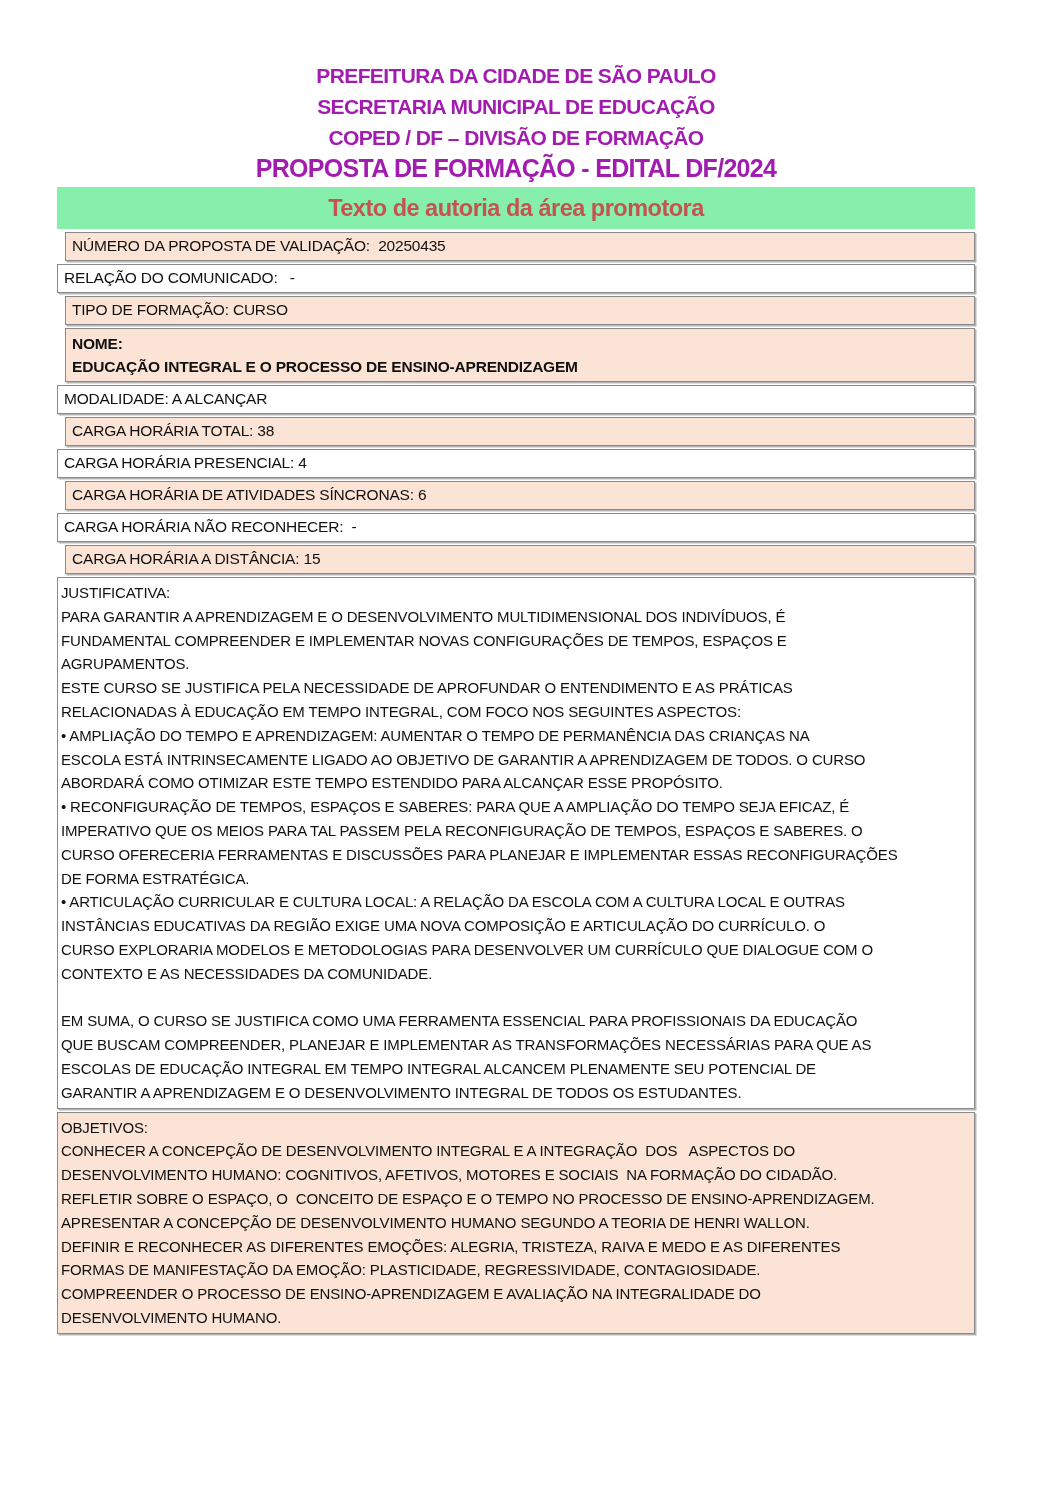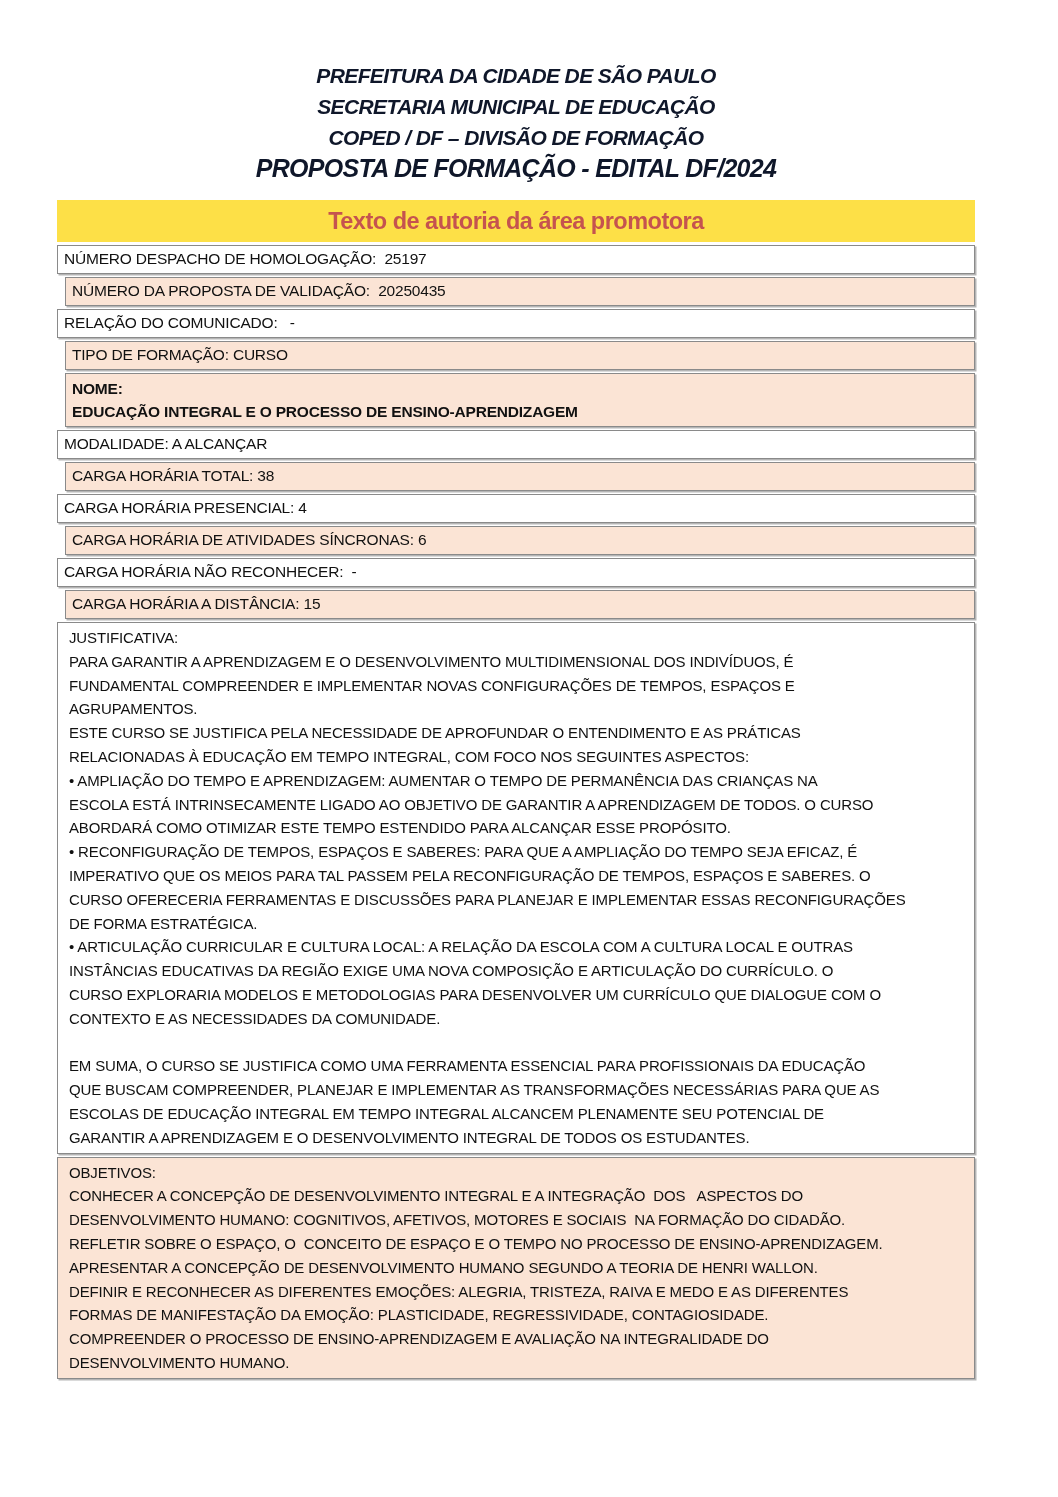--- a/index.html
+++ b/index.html
@@ -13,32 +13,31 @@
     overflow: hidden;
   }
   .content { margin-left: 57px; width: 918px; }
 
   
   .header { padding-top: 60px; text-align: center; font-weight: bold; }
   .h-line {
     font-size: 21px;
     line-height: 31px;
     letter-spacing: -0.6px;
-    color: #0f172a;
+    color: #a21caf;
     white-space: pre;
-    font-style: italic;
   }
   .h-line.h-big { font-size: 25px; letter-spacing: -0.7px; }
 
   
   .banner {
-    margin-top: 16px;
+    margin-top: 3px;
     height: 42px;
     line-height: 42px;
-    background: #fde047;
+    background: #86efac;
     color: #C5534F;
     font-size: 23.5px;
     font-weight: bold;
     text-align: center;
     letter-spacing: -0.5px;
     white-space: pre;
   }
 
   
   .rows { margin-top: 3px; }
@@ -54,21 +53,21 @@
     white-space: pre-wrap;
   }
   .row.peach { background: #FBE4D5; margin-left: 8px; }
   .row.multi { font-weight: bold; line-height: 23px; padding-top: 3px; }
 
   
   .section {
     border: 1px solid #8a8a8a;
     box-shadow: 1.5px 1.5px 0 #b5b5b5;
     background: #ffffff;
-    padding: 3px 11px;
+    padding: 3px 3px;
     margin-bottom: 3px;
     font-size: 15px;
     line-height: 23.8px;
     letter-spacing: -0.15px;
     white-space: pre-wrap;
   }
   .section.peach { background: #FBE4D5; }
 </style>
 </head>
 <body>
@@ -79,21 +78,20 @@
     <div class="header">
       <div class="h-line">PREFEITURA DA CIDADE DE SÃO PAULO</div>
       <div class="h-line">SECRETARIA MUNICIPAL DE EDUCAÇÃO</div>
       <div class="h-line">COPED / DF – DIVISÃO DE FORMAÇÃO</div>
       <div class="h-line h-big">PROPOSTA DE FORMAÇÃO - EDITAL DF/2024</div>
     </div>
 
     <div class="banner">Texto de autoria da área promotora</div>
 
     <div class="rows">
-      <div class="row white">NÚMERO DESPACHO DE HOMOLOGAÇÃO:  25197</div>
       <div class="row peach">NÚMERO DA PROPOSTA DE VALIDAÇÃO:  20250435</div>
       <div class="row white">RELAÇÃO DO COMUNICADO:   -</div>
       <div class="row peach">TIPO DE FORMAÇÃO: CURSO</div>
       <div class="row peach multi">NOME:
 EDUCAÇÃO INTEGRAL E O PROCESSO DE ENSINO-APRENDIZAGEM</div>
       <div class="row white">MODALIDADE: A ALCANÇAR</div>
       <div class="row peach">CARGA HORÁRIA TOTAL: 38</div>
       <div class="row white">CARGA HORÁRIA PRESENCIAL: 4</div>
       <div class="row peach">CARGA HORÁRIA DE ATIVIDADES SÍNCRONAS: 6</div>
       <div class="row white">CARGA HORÁRIA NÃO RECONHECER:  -</div>

